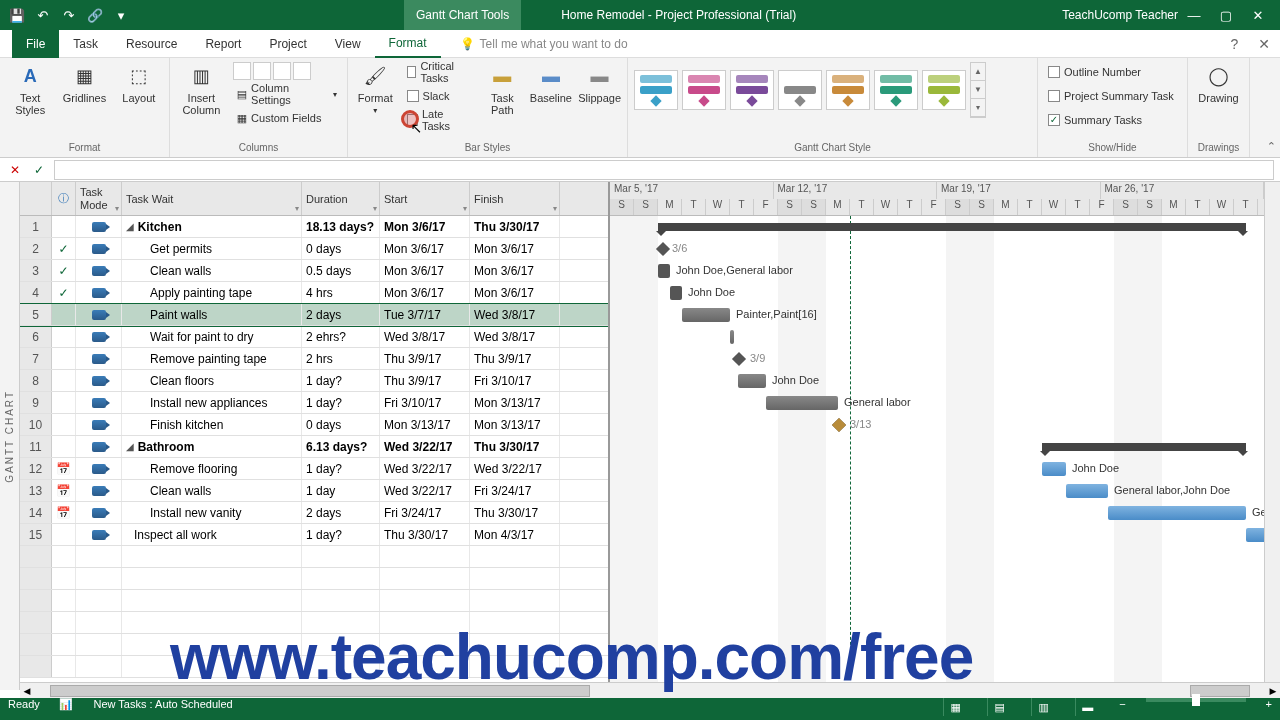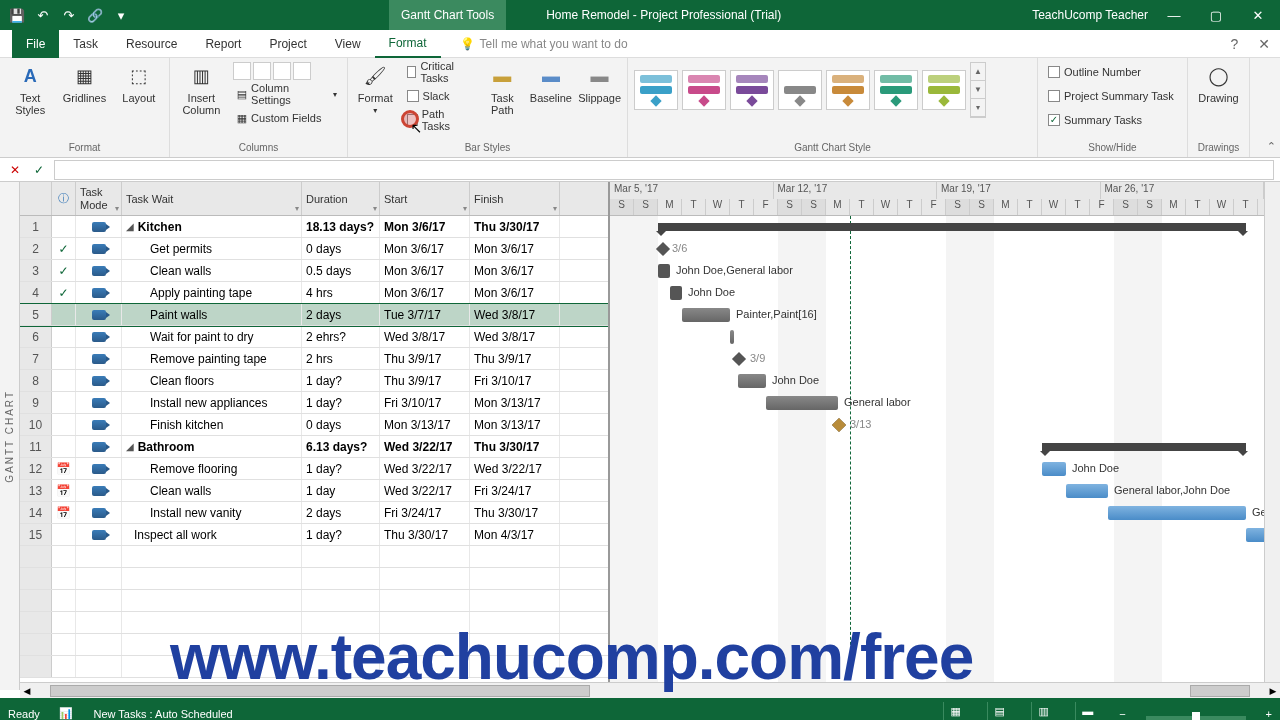--- a/index.html
+++ b/index.html
@@ -5,21 +5,21 @@
 * { box-sizing: border-box; margin: 0; padding: 0; font-family: "Segoe UI", Tahoma, sans-serif; }
 body { width: 1280px; height: 720px; overflow: hidden; background: #fff; position: relative; }
 
 
 .title-bar { height: 30px; background: #0e6638; display: flex; align-items: center; color: #fff; font-size: 12px; }
 .title-bar .qat { display: flex; gap: 8px; padding: 0 8px; align-items: center; }
 .qat-icon { width: 18px; height: 18px; display: flex; align-items: center; justify-content: center; color: #fff; font-size: 13px; }
 .title-center { flex: 1; display: flex; justify-content: center; align-items: center; gap: 40px; }
 .gantt-tools { background: #3b8a5f; padding: 4px 12px; height: 30px; display: flex; align-items: center; }
 .win-title { font-size: 12px; }
-.title-right { display: flex; align-items: center; gap: 10px; padding-right: 6px; }
+.title-right { display: flex; align-items: center; padding-right: 6px; }
 .win-btn { width: 32px; height: 28px; display: flex; align-items: center; justify-content: center; color: #fff; font-size: 13px; }
 
 
 .ribbon-tabs { height: 28px; background: #fff; display: flex; align-items: center; border-bottom: 1px solid #ddd; padding-left: 4px; }
 .tab { padding: 0 14px; height: 28px; display: flex; align-items: center; font-size: 12px; color: #333; cursor: pointer; }
 .tab.file { background: #0e6638; color: #fff; margin-left: 8px; }
 .tab.active { color: #0e6638; border-bottom: 2px solid #0e6638; }
 .tell-me { display: flex; align-items: center; gap: 4px; margin-left: 20px; color: #888; font-size: 12px; }
 .tab-spacer { flex: 1; }
 .ribbon-close { padding: 0 10px; color: #666; font-size: 14px; }
@@ -112,21 +112,21 @@
 .today-line { position: absolute; top: 0; bottom: 0; border-left: 1px dashed #0e6638; }
 
 
 .click-ring { position: absolute; width: 18px; height: 18px; border: 3px solid #c43; border-radius: 50%; background: rgba(200,50,50,0.3); }
 .cursor-arrow { position: absolute; font-size: 14px; color: #000; }
 
 
 .watermark { position: absolute; left: 170px; top: 620px; font-size: 64px; font-weight: 600; color: #2040a0; font-family: Arial, sans-serif; letter-spacing: -1px; }
 
 
-.status-bar { position: absolute; bottom: 0; left: 0; right: 0; height: 22px; background: #0e6638; color: #fff; font-size: 11px; display: flex; align-items: flex-end; padding: 0 8px; gap: 20px; }
+.status-bar { position: absolute; bottom: 0; left: 0; right: 0; height: 22px; background: #0e6638; color: #fff; font-size: 11px; display: flex; align-items: flex-start; padding: 0 8px; gap: 20px; }
 .status-bar .spacer { flex: 1; }
 .zoom-track { width: 100px; height: 4px; background: #3a8a5f; position: relative; }
 .zoom-thumb { position: absolute; width: 8px; height: 12px; background: #fff; top: -4px; left: 46px; }
 .status-icon { width: 24px; height: 18px; display: flex; align-items: center; justify-content: center; border-left: 1px solid #3a8a5f; }
 
 
 .hscroll { position: absolute; bottom: 22px; left: 20px; right: 0; height: 16px; background: #f0f0f0; border-top: 1px solid #ccc; display: flex; align-items: center; }
 .hscroll .thumb { height: 12px; background: #ccc; border: 1px solid #aaa; margin: 0 16px; }
 </style>
 </head>
@@ -229,21 +229,21 @@
         <div class="small-item">
             <span class="check"></span>
             <span>Critical Tasks</span>
           </div>
         <div class="small-item">
             <span class="check"></span>
             <span>Slack</span>
           </div>
         <div class="small-item" style="position:relative">
           <span class="check"></span>
-            <span>Path Tasks</span>
+            <span>Late Tasks</span>
           <span class="click-ring" style="left:-2px; top:0px"></span>
           <span class="cursor-arrow" style="left:8px; top:10px">↖</span>
         </div>
       </div>
       <div class="big-btn">
           <span class="ic" style="color:#c8a03a">▬</span>
           <span>Task
 Path</span>
         </div>
       <div class="big-btn">

